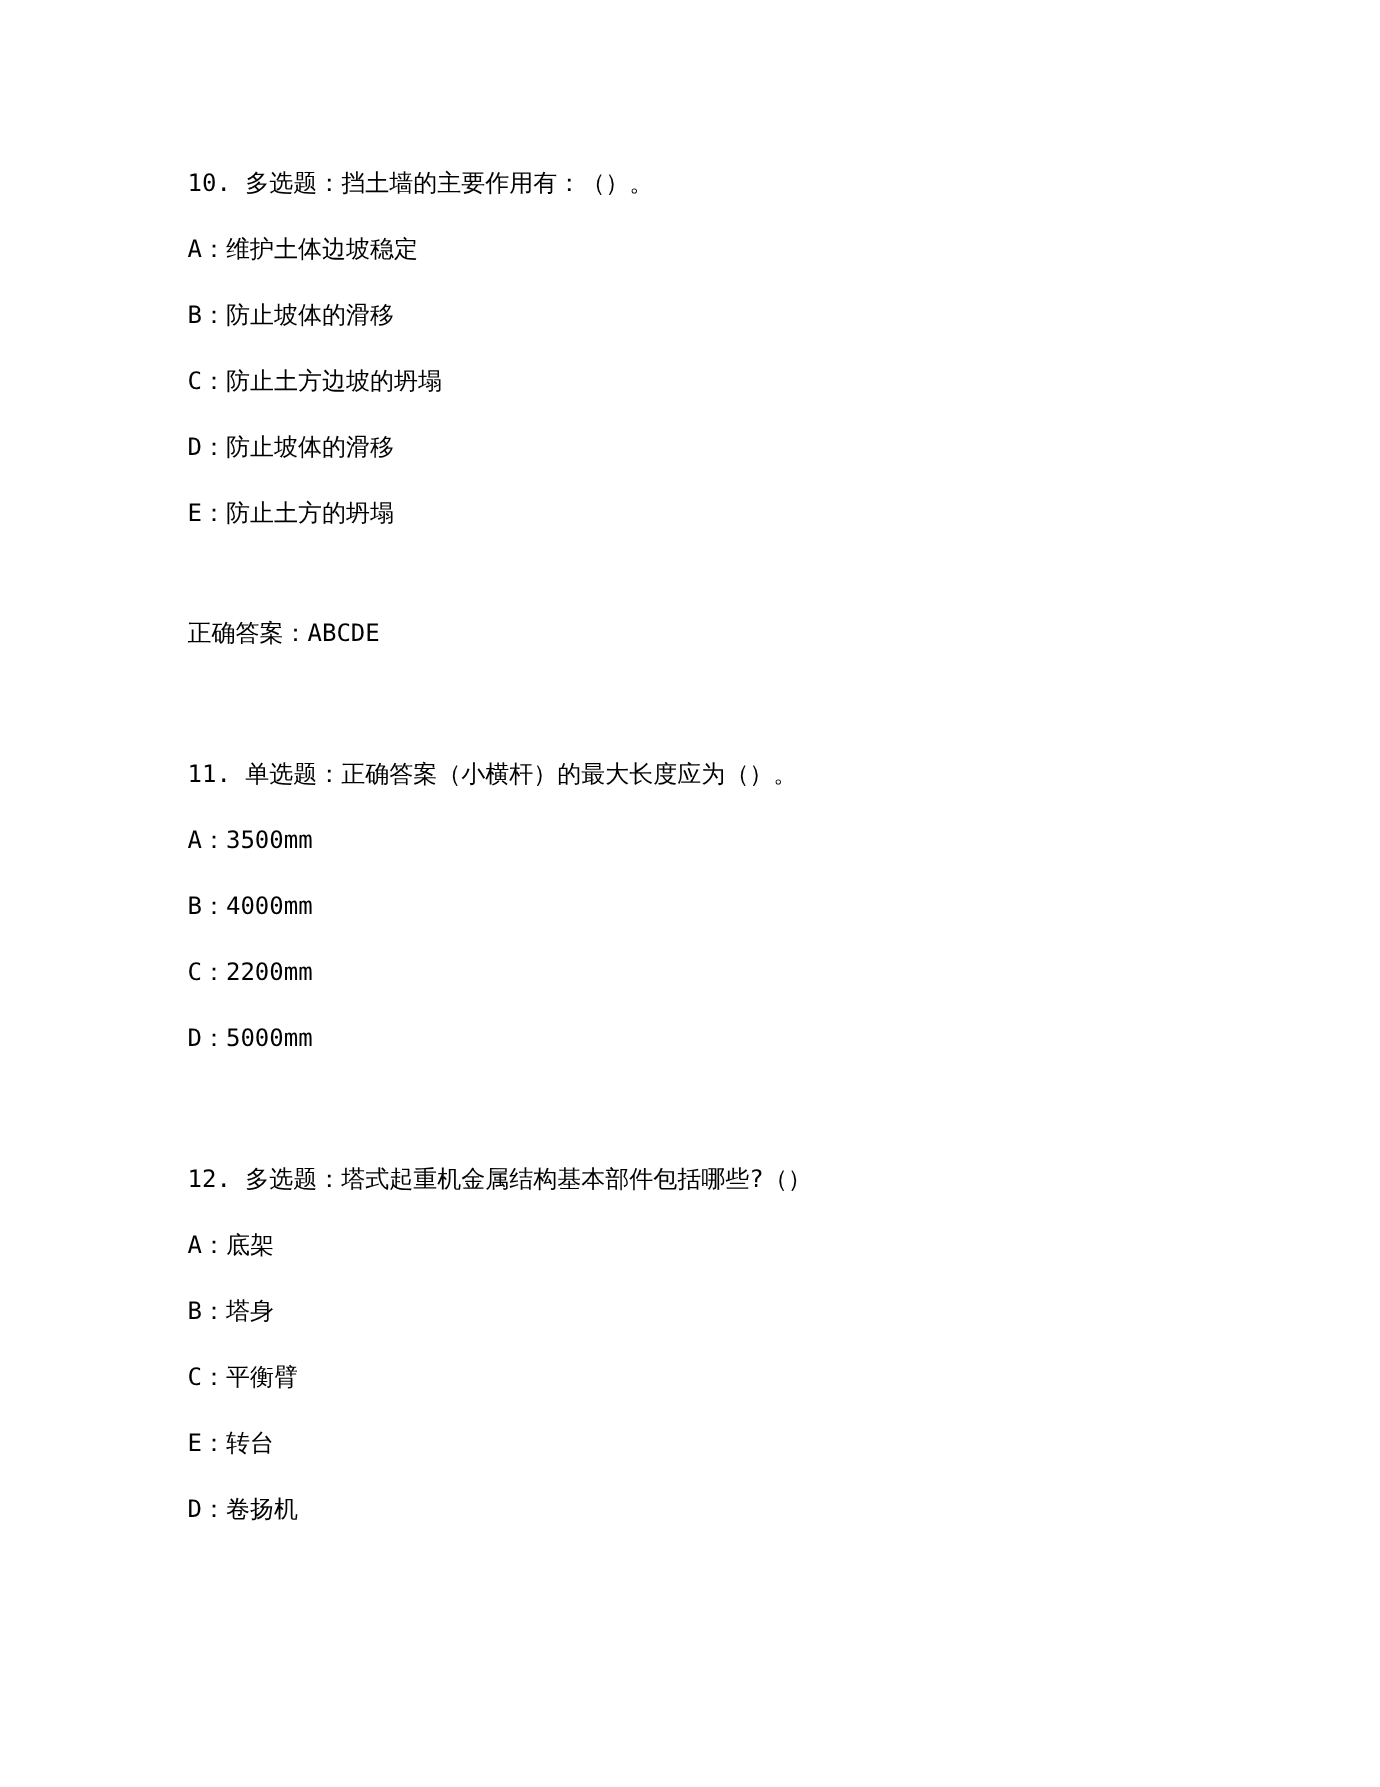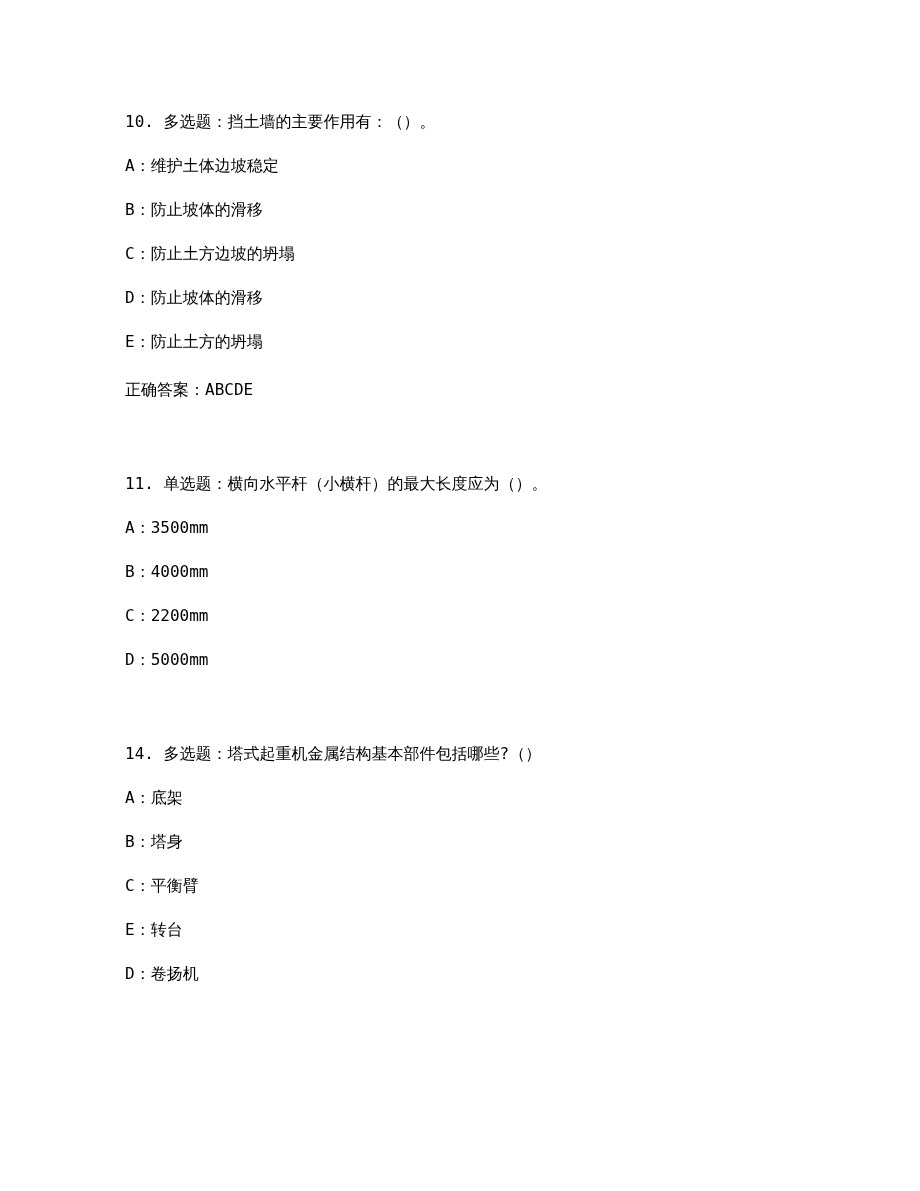--- a/index.html
+++ b/index.html
@@ -20,21 +20,21 @@
     .question-block {
       margin-bottom: 70px;
     }
     .question-text {
       margin-bottom: 20px;
     }
     .option {
       margin-bottom: 20px;
     }
     .answer {
-      margin-top: 24px;
+      margin-top: 56px;
     }
   </style>
 </head>
 <body>
 
 <div class="question-block">
   <div class="question-text">
     <span>10.</span>
     <span>多选题：</span><span>挡土墙的主要作用有：（）。</span>
   </div>
@@ -42,31 +42,31 @@
   <div class="option"><span>B：</span><span>防止坡体的滑移</span></div>
   <div class="option"><span>C：</span><span>防止土方边坡的坍塌</span></div>
   <div class="option"><span>D：</span><span>防止坡体的滑移</span></div>
   <div class="option"><span>E：</span><span>防止土方的坍塌</span></div>
   <div class="answer"><span>正确答案：</span><span>ABCDE</span></div>
 </div>
 
 <div class="question-block">
   <div class="question-text">
     <span>11.</span>
-    <span>单选题：</span><span>横向水平杆（小横杆）的最大长度应为（）。</span>
+    <span>单选题：</span><span>正确答案（小横杆）的最大长度应为（）。</span>
   </div>
   <div class="option"><span>A：</span><span>3500mm</span></div>
   <div class="option"><span>B：</span><span>4000mm</span></div>
   <div class="option"><span>C：</span><span>2200mm</span></div>
   <div class="option"><span>D：</span><span>5000mm</span></div>
 </div>
 
 <div class="question-block">
   <div class="question-text">
-    <span>14.</span>
+    <span>12.</span>
     <span>多选题：</span><span>塔式起重机金属结构基本部件包括哪些?（）</span>
   </div>
   <div class="option"><span>A：</span><span>底架</span></div>
   <div class="option"><span>B：</span><span>塔身</span></div>
   <div class="option"><span>C：</span><span>平衡臂</span></div>
   <div class="option"><span>E：</span><span>转台</span></div>
   <div class="option"><span>D：</span><span>卷扬机</span></div>
 </div>
 
 </body></html>

